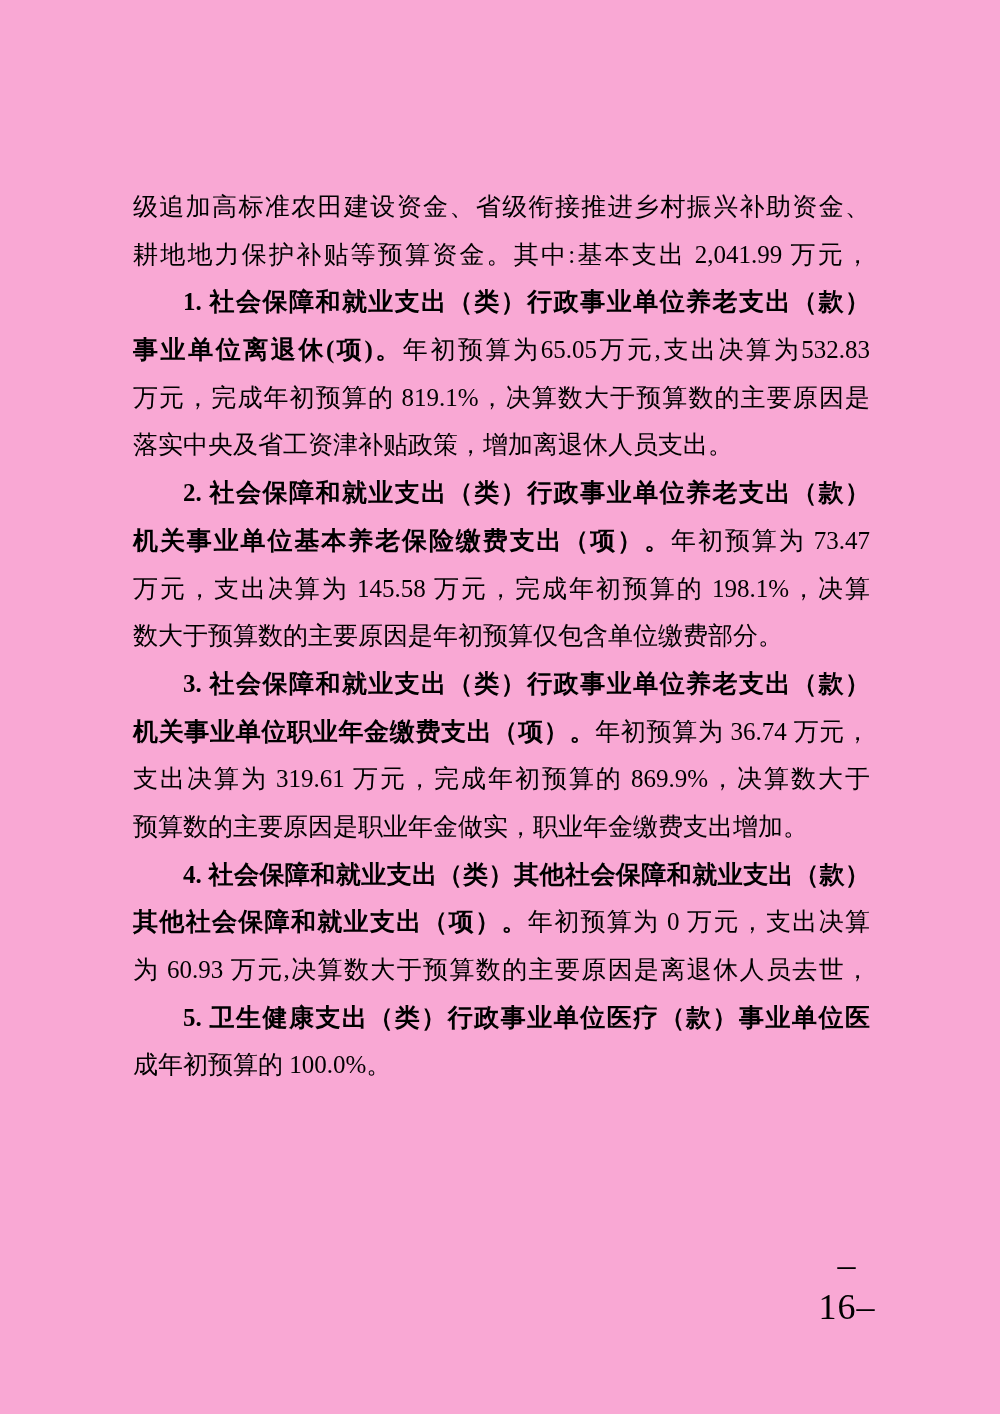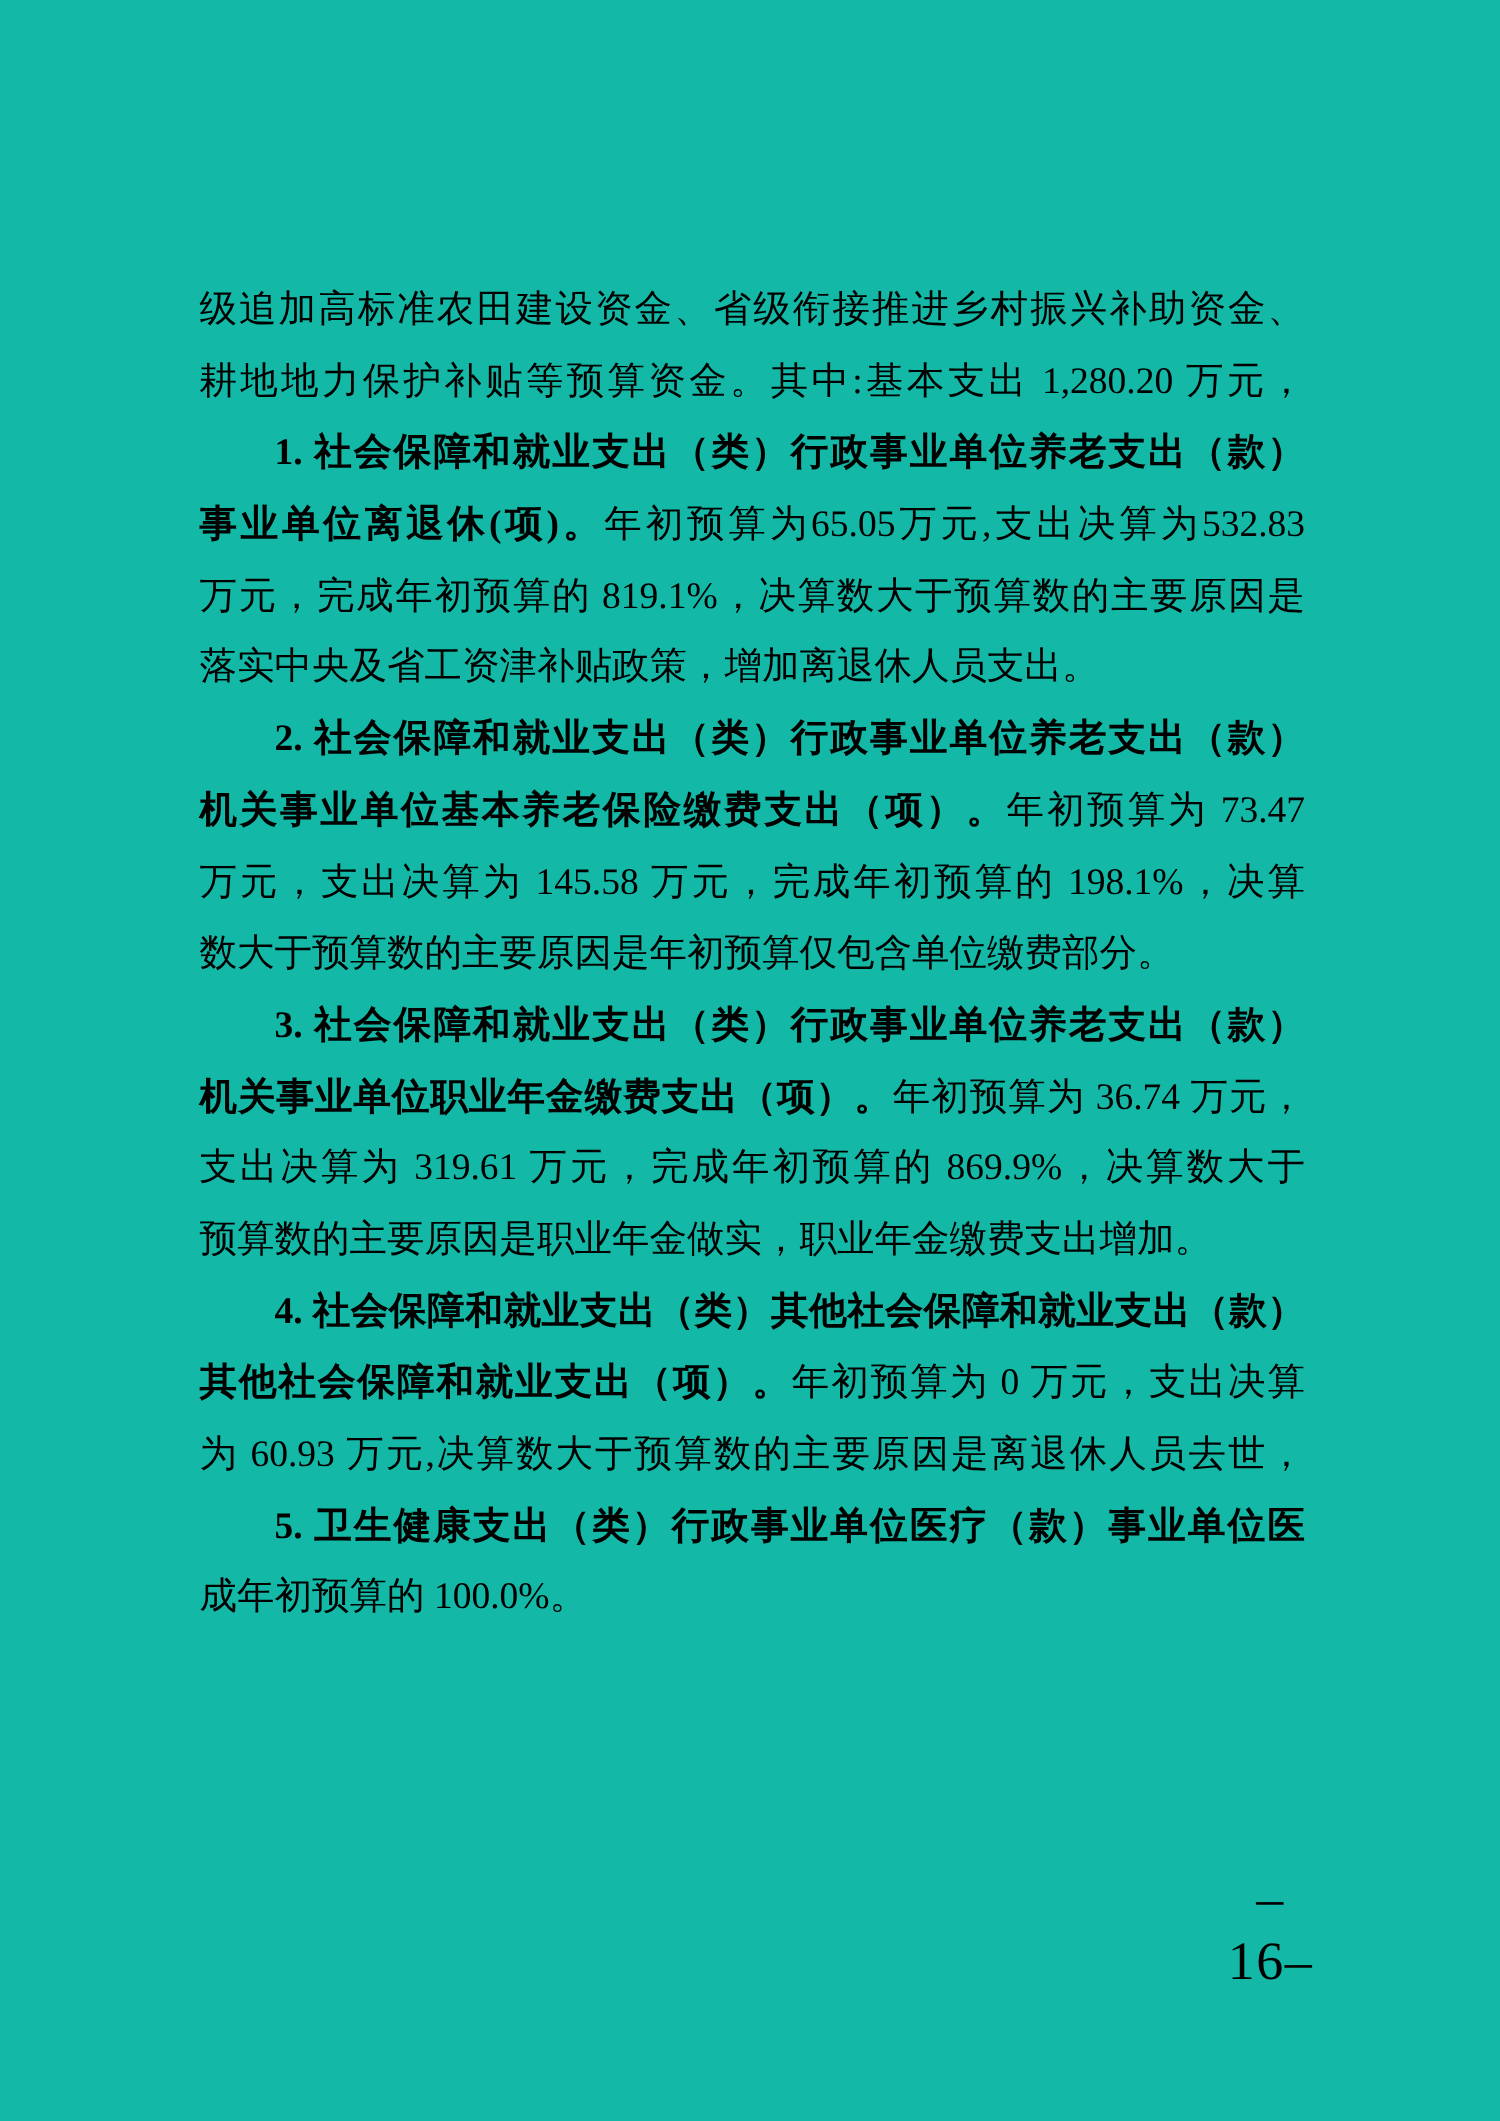--- a/index.html
+++ b/index.html
@@ -4,21 +4,21 @@
 <style>
   html, body {
     margin: 0;
     padding: 0;
     background: #ffffff;
   }
   .page {
     position: relative;
     width: 1000px;
     height: 1414px;
-    background: #14b8a6;
+    background: #f9a8d4;
     overflow: hidden;
   }
   .textblock {
     position: absolute;
     left: 133px;
     top: 183px;
     width: 737px;
   }
   .ln {
     font-family: "Liberation Serif", serif;
@@ -52,21 +52,21 @@
     letter-spacing: 1px;
   }
 </style>
 </head>
 <body>
 
 <div class="page">
   <div class="textblock">
 
     <div class="ln"><span class="seg-r">级追加高标准农田建设资金、省级衔接推进乡村振兴补助资金、</span></div>
-    <div class="ln"><span class="seg-r">耕地地力保护补贴等预算资金。其中:基本支出 1,280.20 万元，</span></div>
+    <div class="ln"><span class="seg-r">耕地地力保护补贴等预算资金。其中:基本支出 2,041.99 万元，</span></div>
 
     <div class="ln indent"><span class="seg-b">1. 社会保障和就业支出（类）行政事业单位养老支出（款）</span><span class="seg-r"></span></div>
     <div class="ln"><span class="seg-b">事业单位离退休(项)。</span><span class="seg-r">年初预算为65.05万元,支出决算为532.83</span></div>
     <div class="ln"><span class="seg-r">万元，完成年初预算的 819.1%，决算数大于预算数的主要原因是</span></div>
     <div class="ln end"><span class="seg-r">落实中央及省工资津补贴政策，增加离退休人员支出。</span></div>
 
     <div class="ln indent"><span class="seg-b">2. 社会保障和就业支出（类）行政事业单位养老支出（款）</span><span class="seg-r"></span></div>
     <div class="ln"><span class="seg-b">机关事业单位基本养老保险缴费支出（项）。</span><span class="seg-r">年初预算为 73.47</span></div>
     <div class="ln"><span class="seg-r">万元，支出决算为 145.58 万元，完成年初预算的 198.1%，决算</span></div>
     <div class="ln end"><span class="seg-r">数大于预算数的主要原因是年初预算仅包含单位缴费部分。</span></div>

